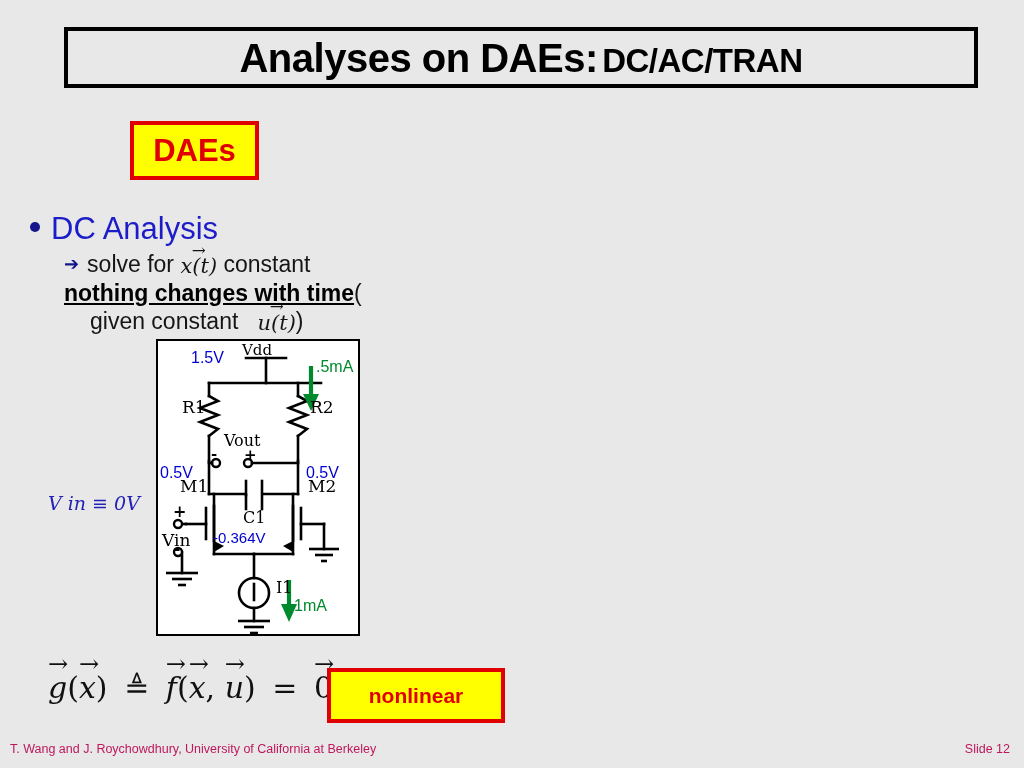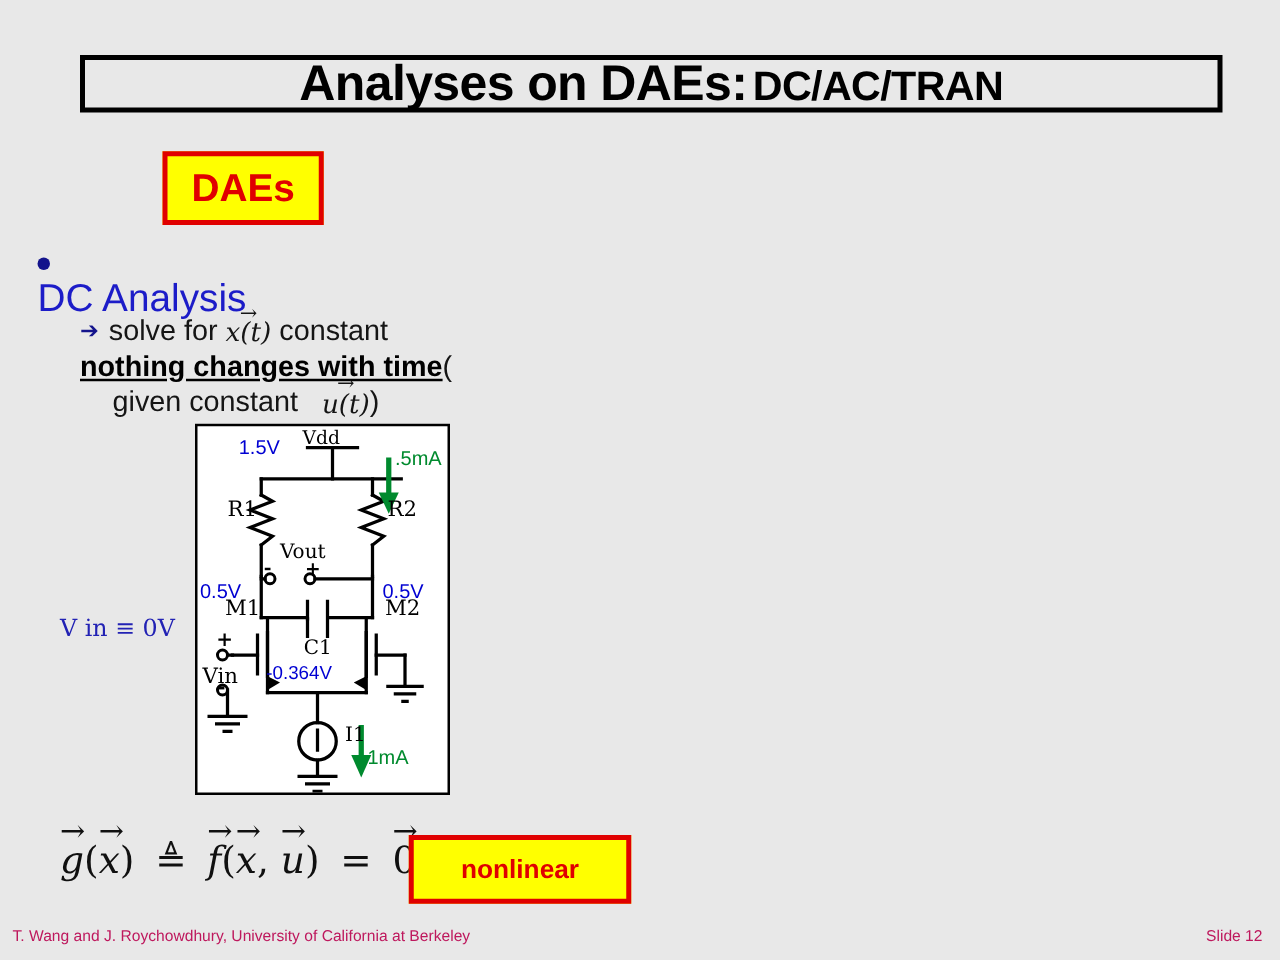--- a/index.html
+++ b/index.html
@@ -20,28 +20,27 @@
     width: 1024px;
     height: 768px;
   }
 
   
   .title-box {
     position: absolute;
     left: 64px;
     top: 27px;
     width: 914px;
-    height: 46px;
+    height: 61px;
     border: 4px solid #000000;
     box-sizing: border-box;
     background: #e8e8e8;
     display: flex;
     align-items: center;
     justify-content: center;
-    margin-top: 17px;
   }
   .title-text {
     font-family: "Liberation Sans", sans-serif;
     font-weight: bold;
     color: #000000;
     white-space: nowrap;
     line-height: 1;
   }
   .title-main { font-size: 40px; letter-spacing: -0.5px; }
   .title-sub  { font-size: 33px; letter-spacing: -0.5px; }
@@ -75,21 +74,20 @@
   }
 
   
   .bullet-l1 {
     position: absolute;
     left: 30px;
     top: 213px;
     display: flex;
     align-items: baseline;
     color: #1c1cc8;
-    flex-direction: column;
   }
   .bullet-dot {
     width: 10px;
     height: 10px;
     border-radius: 50%;
     background: #14148c;
     display: inline-block;
     margin-right: 11px;
     position: relative;
     top: -7px;
@@ -223,21 +221,21 @@
     <div class="sub-line">
       <span class="emph">nothing changes with time</span><span>(</span>
     </div>
     <div class="sub-line line-indent">
       <span>given constant</span>
       &nbsp;
       <span class="vecm mathi">u(t)</span><span>)</span>
     </div>
   </div>
 
-  <div style="position:absolute; left:48px; top:492px; font-family:'DejaVu Serif',serif; font-size:19px; color:#2222b4; white-space:nowrap;">V in ≡ 0V</div>
+  <div style="position:absolute; left:48px; top:492px; font-family:'DejaVu Serif',serif; font-style:italic; font-size:19px; color:#2222b4; white-space:nowrap;">V in ≡ 0V</div>
 
   <div class="circuit-panel">
     <svg width="200" height="293" viewBox="0 0 200 293" xmlns="http://www.w3.org/2000/svg">
       <g stroke="#000000" stroke-width="2.6" fill="none" stroke-linecap="square">
 
         <line x1="88" y1="17" x2="128" y2="17"></line>
 
         <line x1="108" y1="17" x2="108" y2="42"></line>
 
         <line x1="51" y1="42" x2="163" y2="42"></line>

